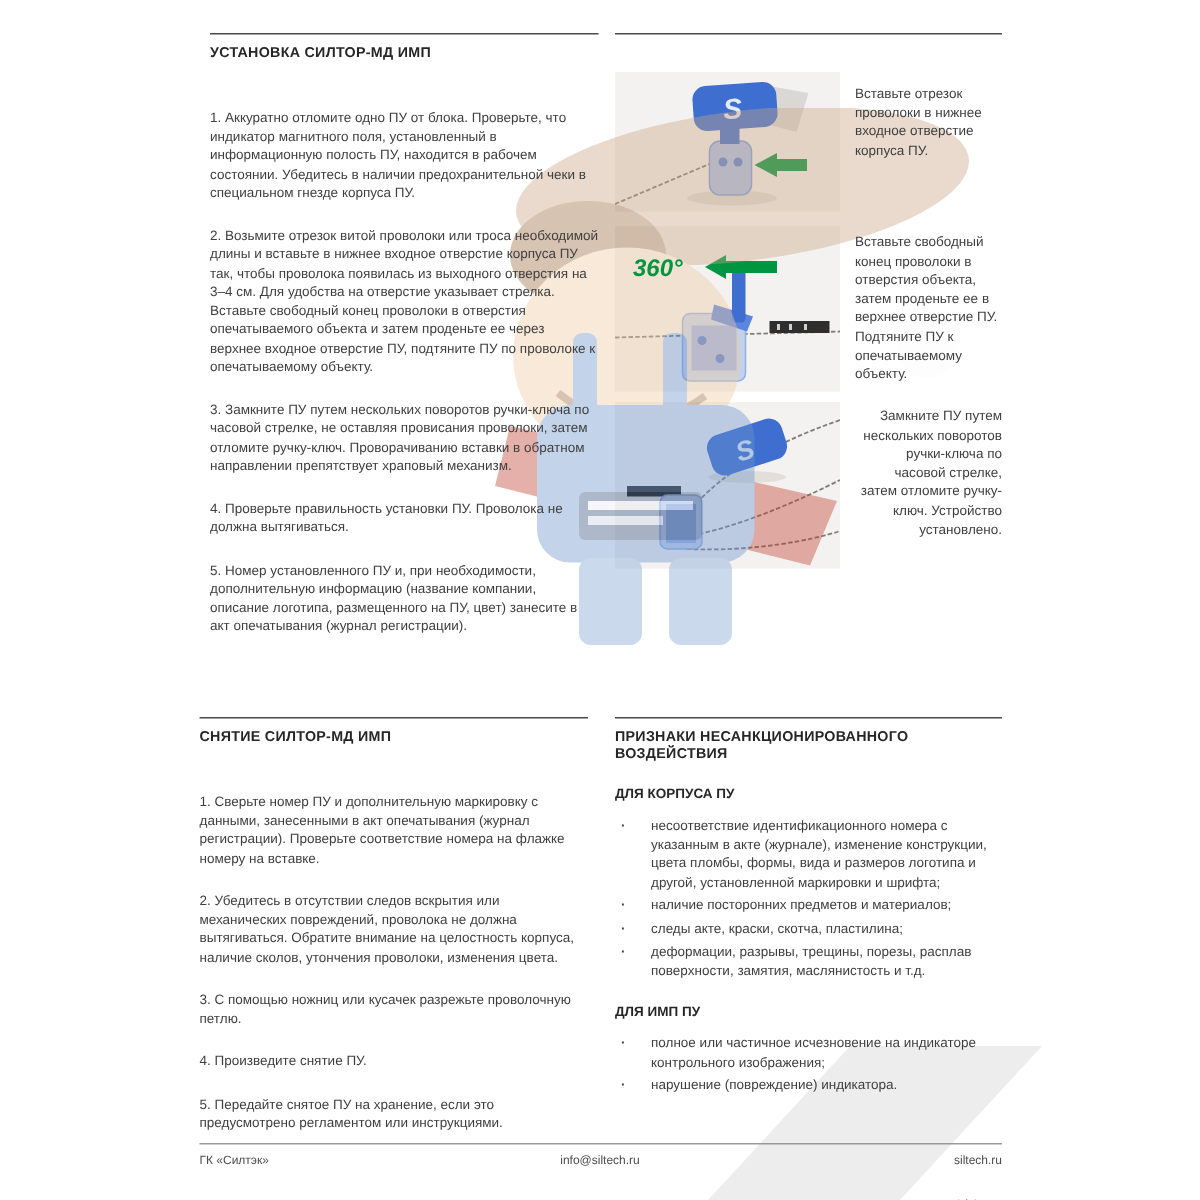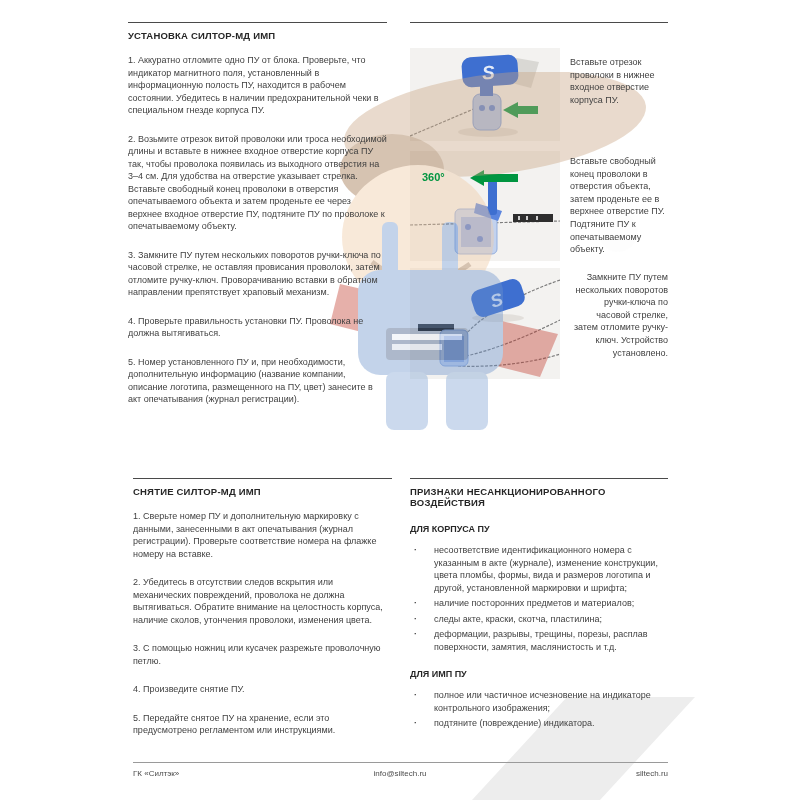--- a/index.html
+++ b/index.html
@@ -4,29 +4,29 @@
 <style>
   html,body{margin:0;padding:0;}
   .page{
     position:relative;width:800px;height:800px;background:#ffffff;overflow:hidden;
     font-family:"Liberation Sans",sans-serif;color:#3f3f3f;
   }
   .quad{position:absolute;}
   .rule{height:1px;background:#4a4a4a;}
   .h-sec{font-size:9.5px;font-weight:bold;color:#262626;margin:7px 0 0 0;letter-spacing:.2px;position:relative;z-index:2;}
   .step{font-size:9px;line-height:12.5px;margin:16px 0 0 0;position:relative;z-index:2;}
-  .step.first{margin-top:13px;}
+  .step.first{margin-top:31px;}
   .fig-row{display:flex;gap:10px;}
   .mt25{margin-top:25px;} .mt10{margin-top:10px;} .mt7{margin-top:7px;}
   .photo{width:150px;position:relative;background:#f3f2f0;flex:0 0 150px;}
   .photo svg{display:block;width:100%;height:100%;}
   .h93{height:93px;} .h110{height:110px;} .h111{height:111px;}
   .cap{width:98px;font-size:9px;line-height:12.6px;color:#3f3f3f;position:relative;z-index:2;}
   .pt8{padding-top:8px;} .pt4{padding-top:4px;} .pt3{padding-top:3px;text-align:right;}
-  .rot-label{position:absolute;left:12px;top:20px;color:#009540;font-weight:bold;font-size:11px;z-index:2;}
+  .rot-label{position:absolute;left:12px;top:20px;color:#009540;font-weight:bold;font-size:16px;z-index:2;font-style:italic;}
   .h-sub{font-size:9px;font-weight:bold;color:#262626;margin:16px 0 0 0;position:relative;z-index:2;}
   .blt{position:relative;padding-left:24px;font-size:9px;line-height:12.5px;margin-top:3px;z-index:2;}
   .blt::before{content:"·";position:absolute;left:4px;top:0;font-weight:bold;color:#3f3f3f;}
   .blt-group{margin-top:10px;position:relative;z-index:2;}
   .mascot{position:absolute;left:330px;top:72px;width:320px;height:360px;opacity:.4;z-index:1;pointer-events:none;}
   .gray-band{position:absolute;left:472px;top:697px;width:223px;height:103px;background:#ededed;
     clip-path:polygon(95px 0px,223px 0px,128px 103px,0px 103px);z-index:0;}
   .footer-rule{position:absolute;left:133px;top:762px;width:535px;height:1px;background:#9a9a9a;z-index:2;}
   .footer{position:absolute;left:0;top:767px;width:800px;height:20px;font-size:8px;color:#4d4d4d;z-index:2;}
   .f-left{position:absolute;left:133px;top:2px;}
@@ -36,21 +36,21 @@
   .arrow{fill:#009540;}
   .slogo{font-family:"Liberation Sans",sans-serif;font-weight:bold;font-style:italic;fill:#e4ebf8;}
 </style>
 </head>
 <body>
 
 <div class="page">
 
   <div class="gray-band"></div>
 
-  <div class="quad" style="left:128px;top:22px;width:259px;">
+  <div class="quad" style="left:140px;top:22px;width:259px;">
     <div class="rule"></div>
     <div class="h-sec">УСТАНОВКА СИЛТОР-МД ИМП</div>
     <p class="step first">1. Аккуратно отломите одно ПУ от блока. Проверьте, что индикатор магнитного поля, установленный в информационную полость ПУ, находится в рабочем состоянии. Убедитесь в наличии предохранительной чеки в специальном гнезде корпуса ПУ.</p>
     <p class="step">2. Возьмите отрезок витой проволоки или троса необходимой длины и вставьте в нижнее входное отверстие корпуса ПУ так, чтобы проволока появилась из выходного отверстия на 3–4 см. Для удобства на отверстие указывает стрелка. Вставьте свободный конец проволоки в отверстия опечатываемого объекта и затем проденьте ее через верхнее входное отверстие ПУ, подтяните ПУ по проволоке к опечатываемому объекту.</p>
     <p class="step">3. Замкните ПУ путем нескольких поворотов ручки-ключа по часовой стрелке, не оставляя провисания проволоки, затем отломите ручку-ключ. Проворачиванию вставки в обратном направлении препятствует храповый механизм.</p>
     <p class="step">4. Проверьте правильность установки ПУ. Проволока не должна вытягиваться.</p>
     <p class="step">5. Номер установленного ПУ и, при необходимости, дополнительную информацию (название компании, описание логотипа, размещенного на ПУ, цвет) занесите в акт опечатывания (журнал регистрации).</p>
   </div>
 
   <div class="quad" style="left:410px;top:22px;width:258px;">
@@ -138,21 +138,21 @@
     <div class="blt-group">
       <div class="blt">несоответствие идентификационного номера с указанным в акте (журнале), изменение конструкции, цвета пломбы, формы, вида и размеров логотипа и другой, установленной маркировки и шрифта;</div>
       <div class="blt">наличие посторонних предметов и материалов;</div>
       <div class="blt">следы акте, краски, скотча, пластилина;</div>
       <div class="blt">деформации, разрывы, трещины, порезы, расплав поверхности, замятия, маслянистость и т.д.</div>
     </div>
 
     <div class="h-sub">ДЛЯ ИМП ПУ</div>
     <div class="blt-group">
       <div class="blt">полное или частичное исчезновение на индикаторе контрольного изображения;</div>
-      <div class="blt">подтяните (повреждение) индикатора.</div>
+      <div class="blt">нарушение (повреждение) индикатора.</div>
     </div>
   </div>
 
   <svg class="mascot" viewBox="0 0 320 360">
     <ellipse cx="165" cy="52" rx="152" ry="50" fill="#c9a583" transform="rotate(-7 165 52)"></ellipse>
     <ellipse cx="62" cy="98" rx="52" ry="36" fill="#9a6a3e"></ellipse>
     <ellipse cx="88" cy="165" rx="76" ry="72" fill="#f0c9a2"></ellipse>
     <path d="M 42 190 Q 90 228 140 192" stroke="#9a6a3e" stroke-width="5" fill="none"></path>
     <circle cx="288" cy="160" r="20" fill="#fbfbfb"></circle>
     <polygon points="10,212 228,262 210,305 0,252" fill="#c23b2e"></polygon>

